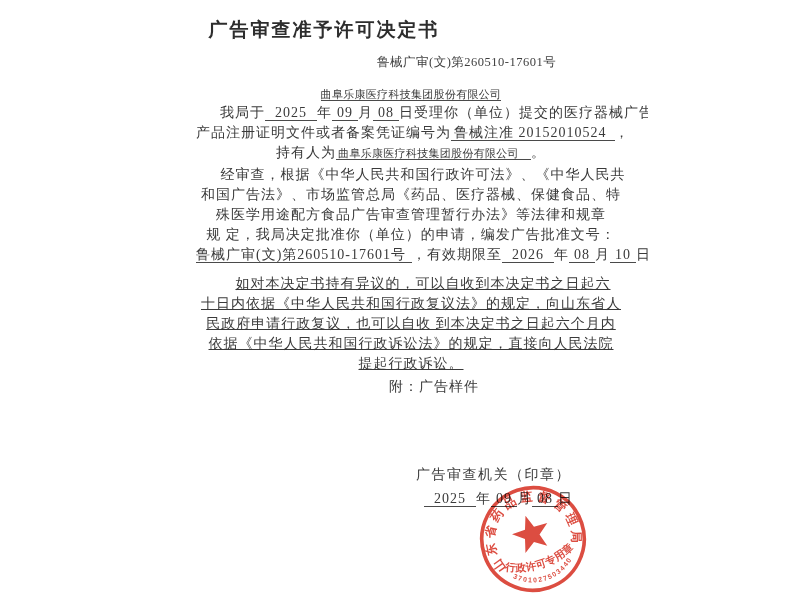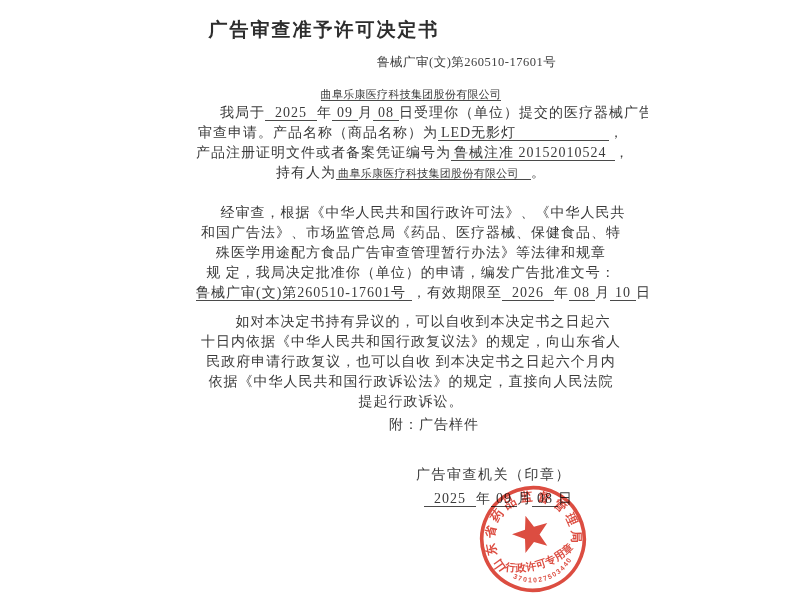--- a/index.html
+++ b/index.html
@@ -16,22 +16,22 @@
     position:absolute; top:54px; left:377px;
     font-size:12.5px; letter-spacing:0.5px; color:#3f3f3f;
   }
   .doc-body {
     position:absolute; top:84px; left:196px; width:430px;
     font-size:14px; line-height:20px; letter-spacing:1px;text-align:center;
   }
   .line { height:20px; white-space:nowrap; }
   .applicant-line { height:19px; font-size:11px; letter-spacing:0.3px; }
   .indent { text-indent:24px; }
-  .p2 { margin-top:20px;font-family:Liberation Serif, serif; }
-  .p3 { margin-top:9px; }
+  .p2 { margin-top:2px;font-family:Liberation Serif, serif; }
+  .p3 { margin-top:9px;text-decoration:underline; }
   .attachment { margin-top:3px; margin-left:46px; }
   .u { border-bottom:1px solid #4a4a4a; }
   .u.num { padding:0 5px; }
   .u.num-wide { padding:0 10px; }
   .u.product { padding:0 93px 0 3px; }
   .u.regno { padding:0 8px 0 3px;margin-top:24px; }
   .u.holder { font-size:11px; letter-spacing:0.3px; padding:0 12px 0 2px; }
   .u.approval { padding:0 6px 0 0; }
   .footer-authority {
     position:absolute; top:466px; left:416px;
@@ -55,21 +55,20 @@
   <div class="title">广告审查准予许可决定书</div>
 
   <div class="doc-number">鲁械广审(文)第260510-17601号</div>
 
   <div class="doc-body">
 
     <div class="applicant-line"><span class="u">曲阜乐康医疗科技集团股份有限公司</span></div>
 
     <div>
       <div class="line indent"><span>我局于</span><span class="u num-wide u num-wide">2025</span><span>年</span><span class="u num">09</span><span>月</span><span class="u num">08</span><span>日受理你（单位）提交的医疗器械广告</span></div>
-      <div class="line"><span>审查申请。产品名称（商品名称）为</span><span class="u product">LED无影灯</span><span>，</span></div>
       <div class="line"><span>产品注册证明文件或者备案凭证编号为</span><span class="u regno">鲁械注准 20152010524</span><span>，</span></div>
       <div class="line"><span>持有人为</span><span class="u holder">曲阜乐康医疗科技集团股份有限公司</span><span>。</span></div>
     </div>
 
     <div class="p2">
       <div class="line indent">经审查，根据《中华人民共和国行政许可法》、《中华人民共</div>
       <div class="line">和国广告法》、市场监管总局《药品、医疗器械、保健食品、特</div>
       <div class="line">殊医学用途配方食品广告审查管理暂行办法》等法律和规章</div>
       <div class="line">规 定，我局决定批准你（单位）的申请，编发广告批准文号：</div>
       <div class="line"><span class="u approval">鲁械广审(文)第260510-17601号</span><span>，有效期限至</span><span class="u num-wide u num-wide">2026</span><span>年</span><span class="u num">08</span><span>月</span><span class="u num">10</span><span>日。</span></div>

